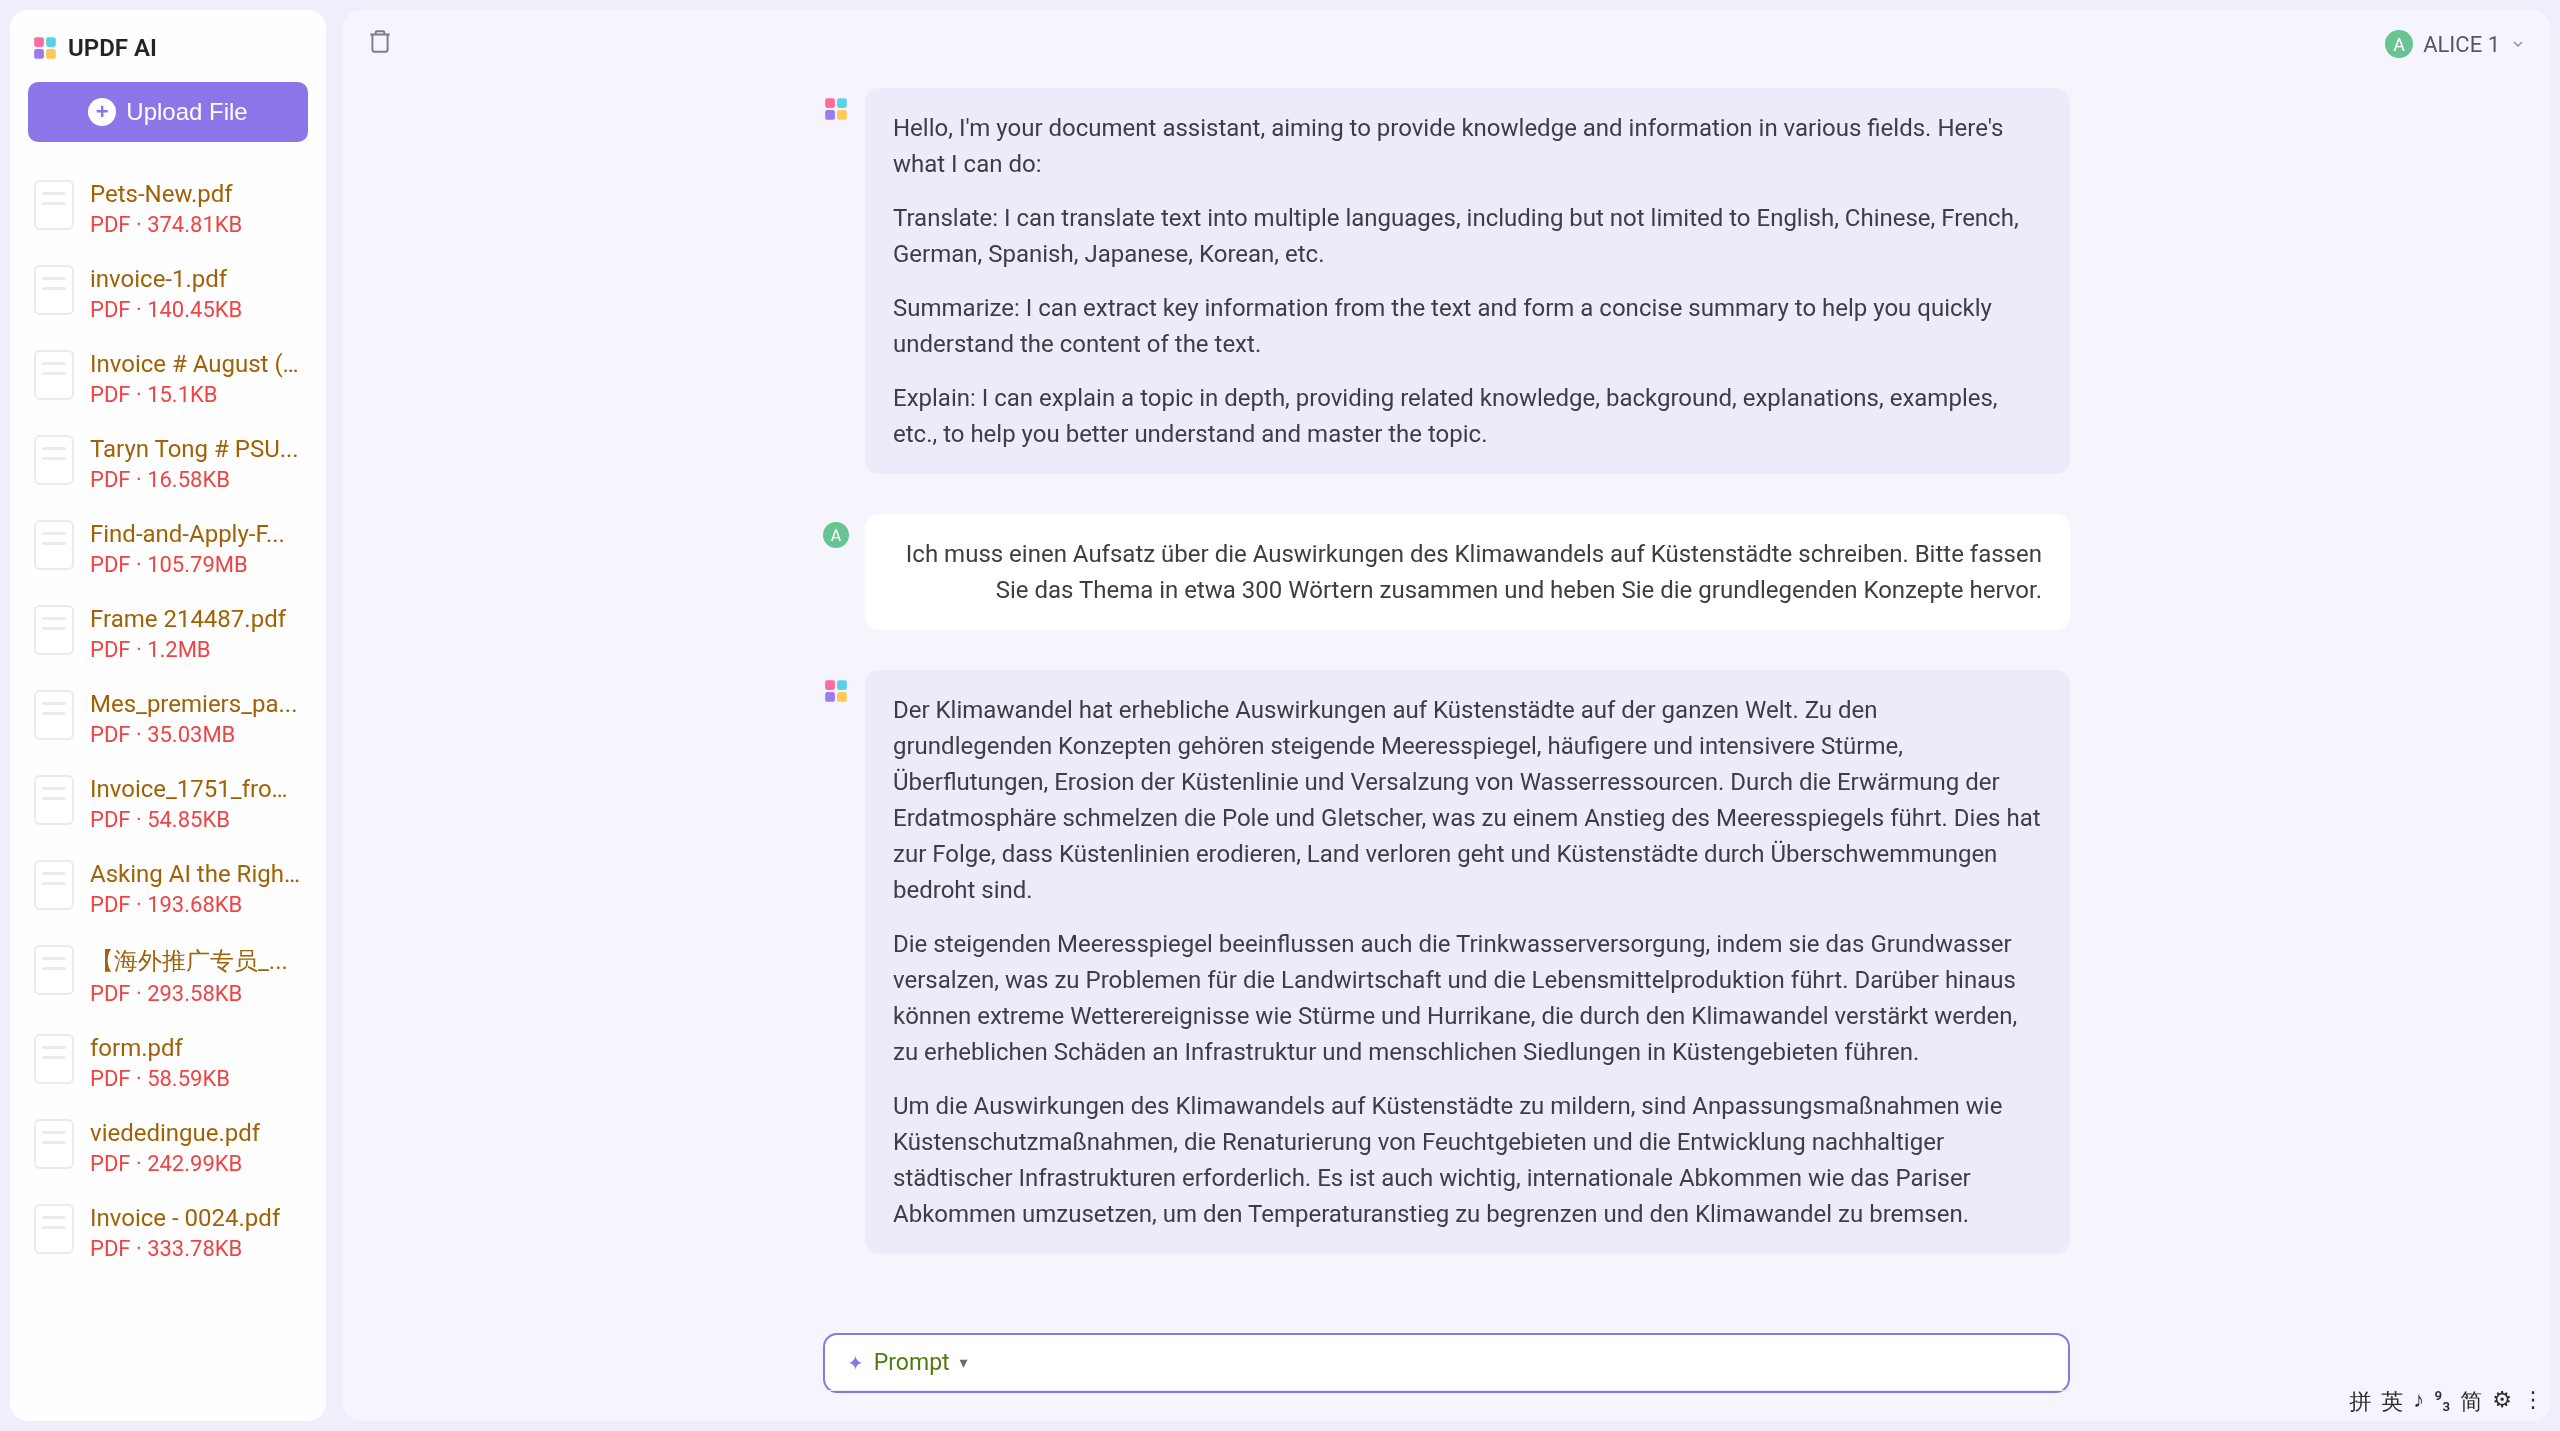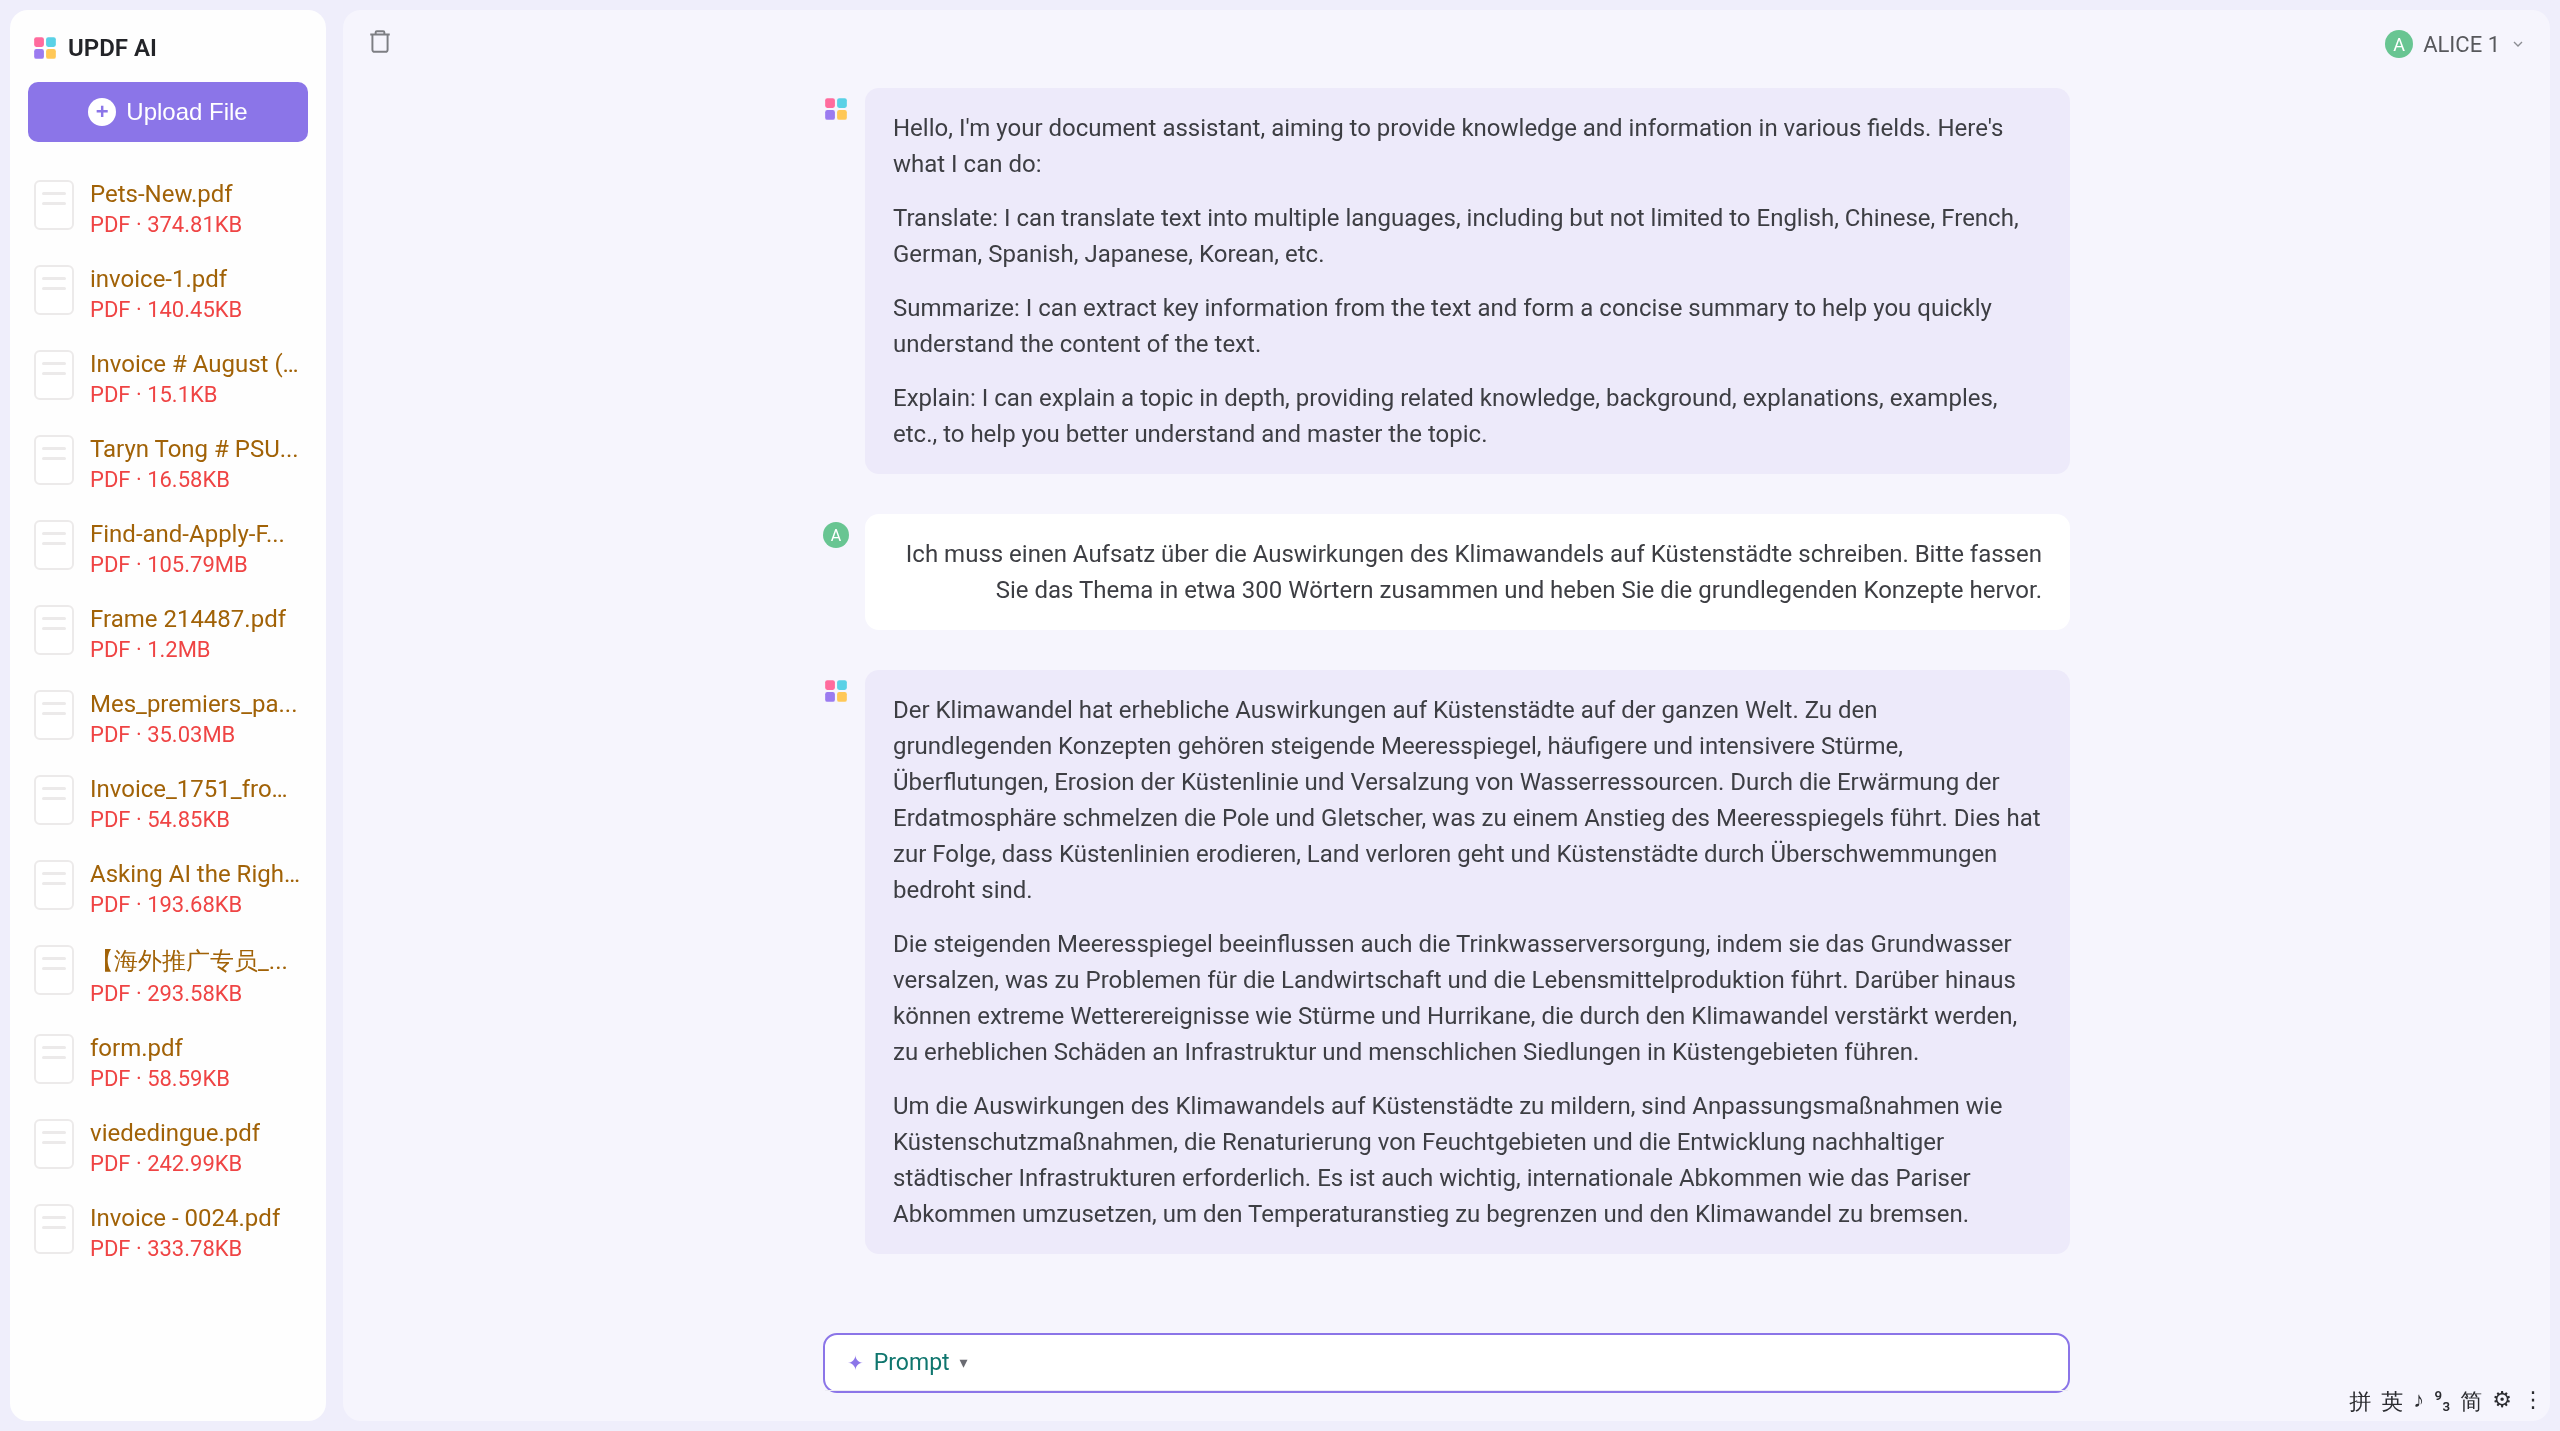--- a/index.html
+++ b/index.html
@@ -90,21 +90,21 @@
 .input-wrap { padding: 0 480px 28px 480px; }
 .input-box {
   border: 2px solid #8b75e8; border-radius: 14px; background: #fff;
   display: flex; flex-direction: column;
 }
 .prompt-bar {
   display: flex; align-items: center; gap: 10px; padding: 14px 22px;
   border-bottom: 1px solid #ecebf3; cursor: pointer;
 }
 .prompt-star { color: #8b75e8; font-size: 20px; }
-.prompt-label { font-size: 23px; color: #0f766e; }
+.prompt-label { font-size: 23px; color: #4d7c0f; }
 .prompt-chev { color: #6a6b72; font-size: 16px; }
 
 .input-row {
   display: flex; align-items: center; padding: 20px 22px; gap: 18px;
 }
 .attach { color: #5f6066; cursor: pointer; }
 .text-input {
   flex: 1; border: none; outline: none; font-size: 25px; color: #2b2c30; background: transparent;
 }
 .text-input::placeholder { color: #b1b2b7; }

